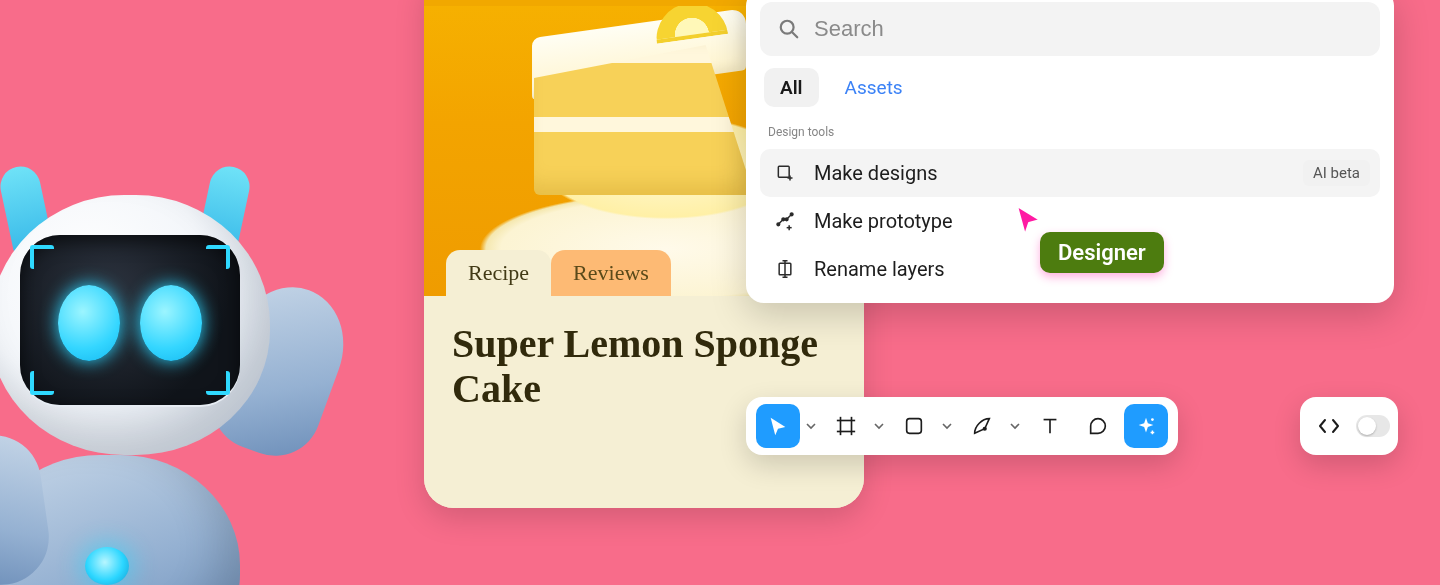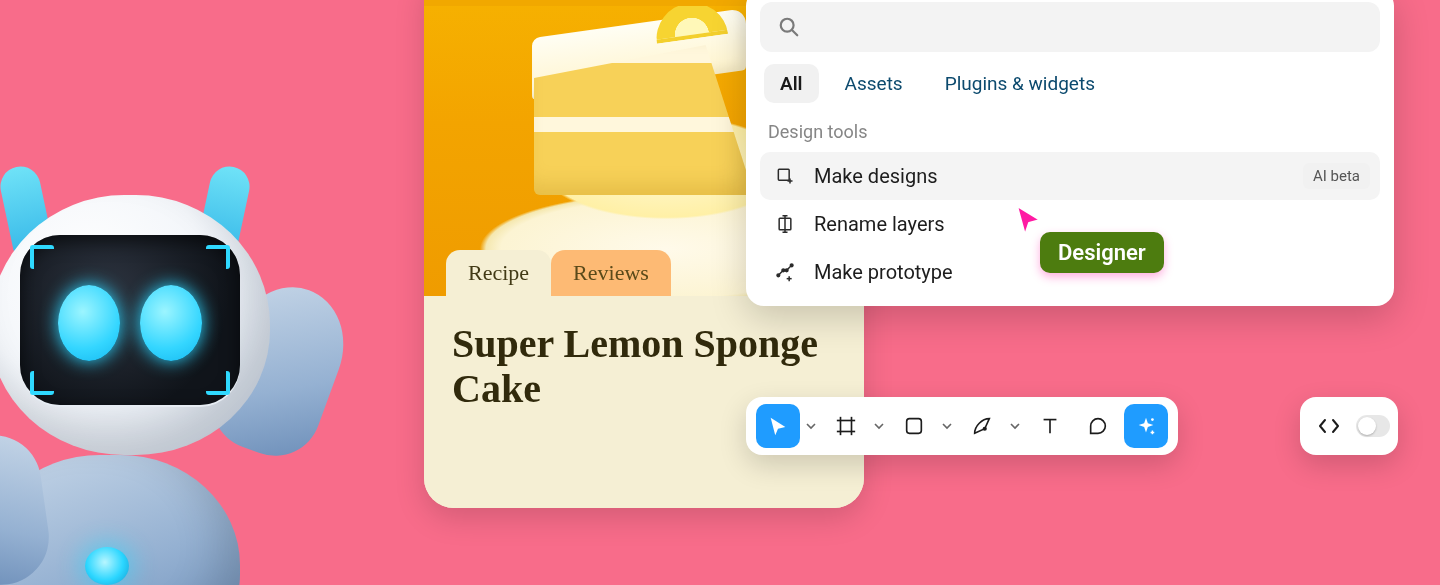--- a/index.html
+++ b/index.html
@@ -269,32 +269,32 @@
   .filter-tabs {
     display: flex;
     gap: 10px;
     align-items: center;
     margin: 6px 4px 18px 4px;
   }
   .chip {
     padding: 8px 16px;
     border-radius: 10px;
     font-size: 19px;
-    color: #0c4a6e;
+    color: #3b82f6;
     cursor: pointer;
   }
   .chip.active {
     background: #f1f1f1;
     color: #1a1a1a;
     font-weight: 600;
   }
 
   .section-label {
     color: #868686;
-    font-size: 18px;
+    font-size: 12px;
     margin: 4px 8px 10px 8px;
   }
 
   .tool-list { display: flex; flex-direction: column; }
   .tool-item {
     display: flex;
     align-items: center;
     gap: 18px;
     padding: 12px 14px;
     border-radius: 10px;
@@ -455,69 +455,69 @@
 </div>
 
 <div class="command-panel">
   <div class="search-row">
     <span class="icon">
       <svg width="22" height="22" viewBox="0 0 24 24">
           <circle cx="10" cy="10" r="7" fill="none" stroke="#7a7a7a" stroke-width="2.4"></circle>
           <line x1="15.2" y1="15.2" x2="21" y2="21" stroke="#7a7a7a" stroke-width="2.4" stroke-linecap="round"></line>
         </svg>
     </span>
+    <input class="search-input" placeholder="Search" style="">
   </div>
 
   <div class="filter-tabs">
     <div class="chip active"><span>All</span></div>
     <div class="chip"><span>Assets</span></div>
-    <div class="chip"><span>Plugins &amp; widgets</span></div>
   </div>
 
   <div class="section-label">Design tools</div>
 
   <div class="tool-list">
     <div class="tool-item hover">
       <span class="icon">
         <svg width="20" height="20" viewBox="0 0 24 24" fill="none" stroke="#2b2b2b" stroke-width="1.8">
           <rect x="4" y="4" width="13" height="13" rx="1"></rect>
           <line x1="18" y1="15" x2="18" y2="21"></line>
             <line x1="15" y1="18" x2="21" y2="18"></line>
         </svg>
       </span>
       <span>Make designs</span>
       <span class="badge">AI beta</span>
-    </div>
-
-    <div class="tool-item">
-      <span class="icon">
-        <svg width="20" height="20" viewBox="0 0 24 24" fill="none" stroke="#2b2b2b" stroke-width="1.8">
-          <rect x="5" y="5" width="14" height="14" rx="1"></rect>
-          <line x1="12" y1="2" x2="12" y2="22"></line>
-          <path d="M9 2h6 M9 22h6"></path>
-        </svg>
-      </span>
-      <span>Rename layers</span>
     </div>
 
     <div class="tool-item">
       <span class="icon">
         <svg width="20" height="20" viewBox="0 0 24 24" fill="none" stroke="#2b2b2b" stroke-width="1.8">
           <path d="M4 16 L10 10 M14 10 L20 4"></path>
           <circle cx="4" cy="16" r="1.6" fill="#2b2b2b"></circle>
             <circle cx="10" cy="10" r="1.6" fill="#2b2b2b"></circle>
           <circle cx="14" cy="10" r="1.6" fill="#2b2b2b"></circle>
             <circle cx="20" cy="4" r="1.6" fill="#2b2b2b"></circle>
           <line x1="17" y1="17" x2="17" y2="23"></line>
             <line x1="14" y1="20" x2="20" y2="20"></line>
         </svg>
       </span>
       <span>Make prototype</span>
     </div>
 
+    <div class="tool-item">
+      <span class="icon">
+        <svg width="20" height="20" viewBox="0 0 24 24" fill="none" stroke="#2b2b2b" stroke-width="1.8">
+          <rect x="5" y="5" width="14" height="14" rx="1"></rect>
+          <line x1="12" y1="2" x2="12" y2="22"></line>
+          <path d="M9 2h6 M9 22h6"></path>
+        </svg>
+      </span>
+      <span>Rename layers</span>
+    </div>
+
   </div>
 </div>
 
 <div class="cursor-wrap">
   <svg width="30" height="34" viewBox="0 0 30 34">
     <path d="M3 2 L26 16 L15 19 L11 31 Z" fill="#ff1aa3" stroke="#ffffff" stroke-width="2" stroke-linejoin="round"></path>
   </svg>
 </div>
 <div class="cursor-label">
   <span>Designer</span>

